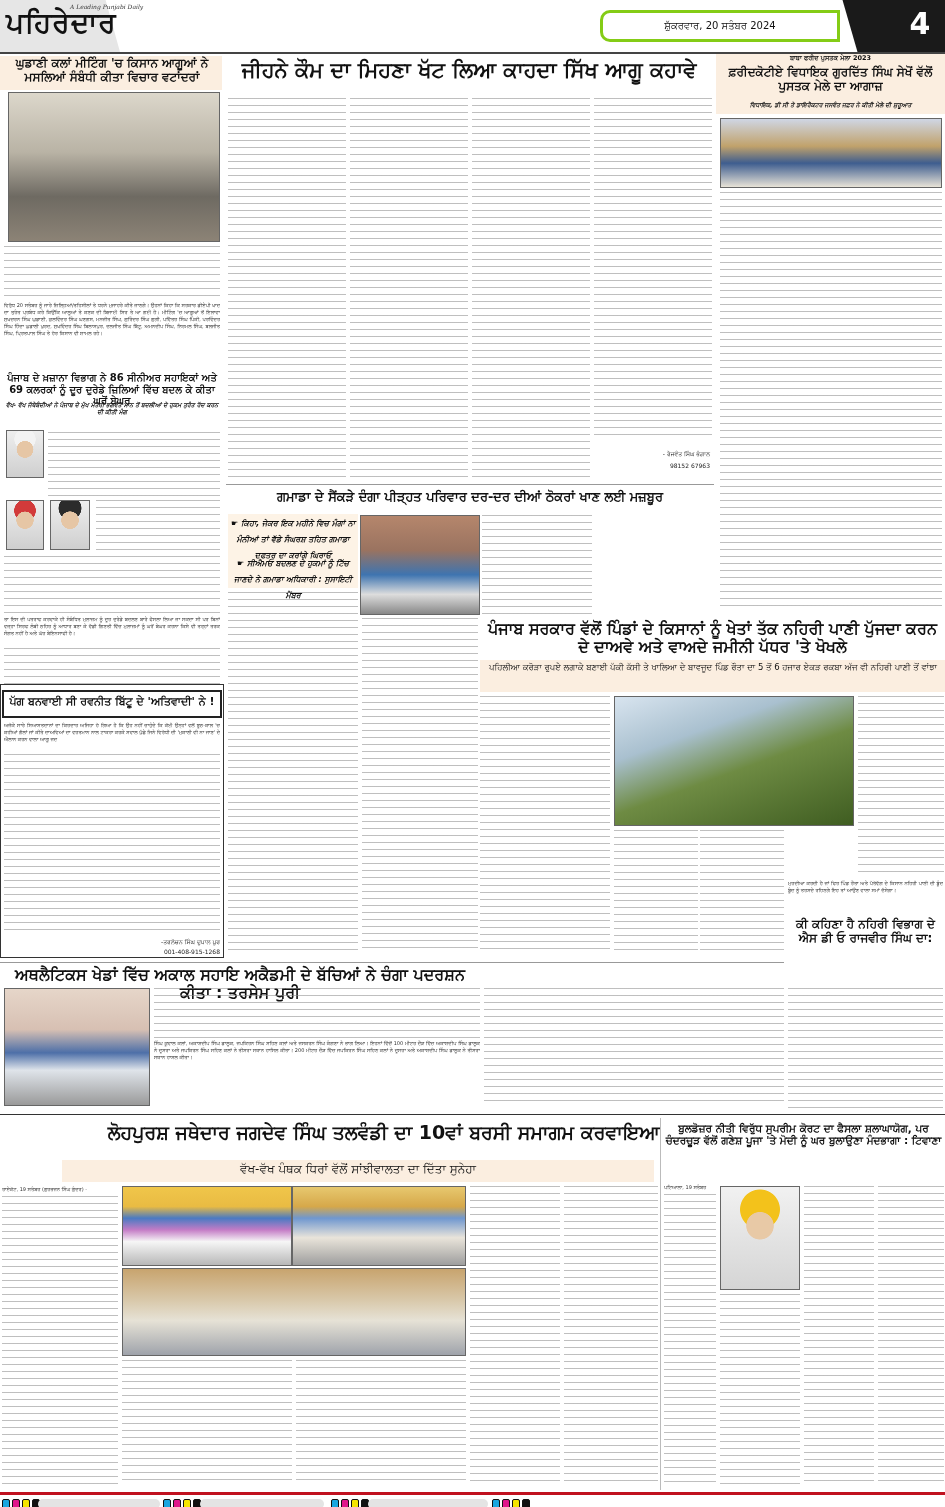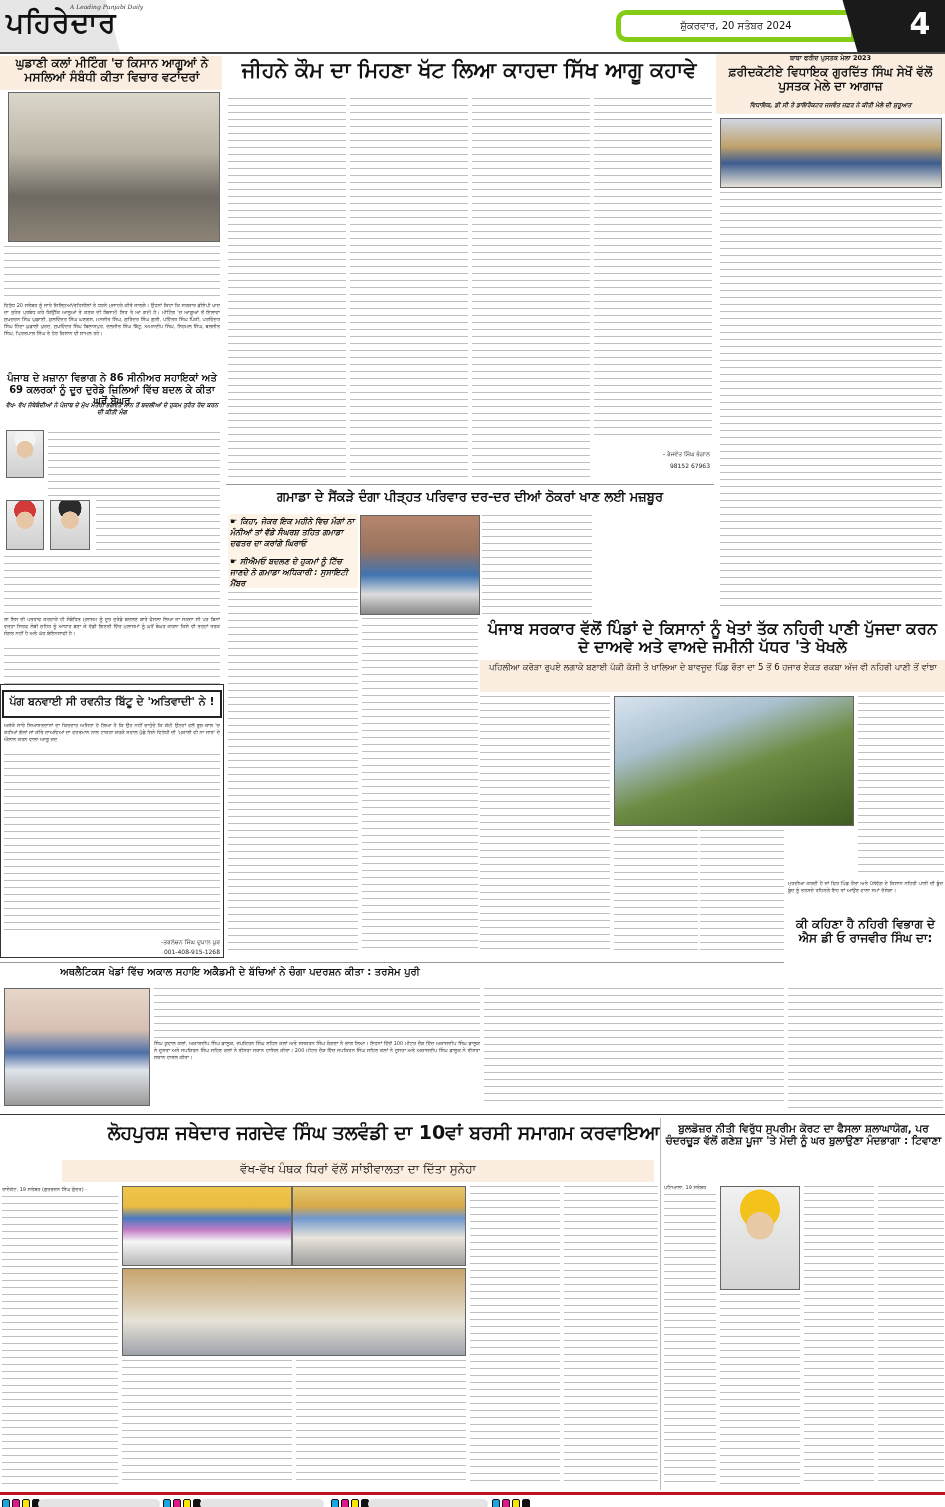--- a/index.html
+++ b/index.html
@@ -5,41 +5,41 @@
   * { box-sizing: border-box; margin: 0; padding: 0; }
   html, body { width: 945px; height: 1507px; background: #fff; overflow: hidden; }
   body { position: relative; font-family: "DejaVu Sans", sans-serif; color: #111; }
   .abs { position: absolute; }
 
   
   .masthead { left: 0; top: 0; width: 945px; height: 54px; background: #fff; border-bottom: 2px solid #444; }
   .logo-box { left: 0; top: 0; width: 120px; height: 52px; background: #e6e6e6; clip-path: polygon(0 0, 88% 0, 100% 100%, 0 100%); }
   .logo-text { left: 6px; top: 6px; font-family: "DejaVu Serif", serif; font-weight: bold; font-size: 28px; color: #111; letter-spacing: 1px; }
   .tagline { left: 70px; top: 3px; font-family: "DejaVu Serif", serif; font-style: italic; font-size: 6px; color: #333; }
-  .date-box { left: 600px; top: 10px; width: 240px; height: 32px; border: 5px solid #84cc16; border-radius: 10px 0 0 10px; display: flex; align-items: center; justify-content: center; font-size: 10px; color: #111; background: #fff; margin-left: 16px; }
+  .date-box { left: 600px; top: 10px; width: 240px; height: 32px; border: 3px solid #84cc16; border-radius: 10px 0 0 10px; display: flex; align-items: center; justify-content: center; font-size: 10px; color: #111; background: #fff; }
   .page-num-box { left: 820px; top: 0; width: 125px; height: 52px; background: #1a1a1a; clip-path: polygon(18% 0, 100% 0, 100% 100%, 30% 100%); }
   .page-num { left: 900px; top: 6px; width: 40px; font-size: 30px; font-weight: bold; color: #fff; text-align: center; }
 
   .hl { font-family: "DejaVu Sans", sans-serif; font-weight: bold; color: #111; text-align: center; line-height: 1.15; }
   .body-text { font-size: 5px; line-height: 7px; color: #333; text-align: justify; overflow: hidden; }
   .lines { background: repeating-linear-gradient(to bottom, #8a8a8a 0, #8a8a8a 1px, transparent 1px, transparent 7px); opacity: .55; }
   .photo { background: linear-gradient(135deg, #b9b1a4, #7b786f 50%, #a29a8a); border: 1px solid #666; }
   .photo.green { background: linear-gradient(160deg, #d8e4ef 0, #a9c0cf 30%, #6e8b43 55%, #3f5d21 100%); }
   .photo.crowd { background: linear-gradient(180deg, #c8a46e 0, #d8c7a8 35%, #e6e2d6 60%, #9fa3ab 100%); }
   .photo.portrait { background: radial-gradient(circle at 50% 38%, #e8c9a6 0 18%, transparent 19%), radial-gradient(circle at 50% 22%, #f3c21b 0 22%, transparent 23%), linear-gradient(#f1f1f1, #d5d5d5); }
   .photo.sports { background: linear-gradient(180deg, #e6d6c9 0, #d7c0b3 35%, #4d6fa8 55%, #dfe4ea 70%, #9a9a9a 100%); }
   .photo.mugshot { background: radial-gradient(circle at 50% 40%, #e6c6a5 0 25%, transparent 26%), radial-gradient(circle at 50% 20%, #d23a3a 0 25%, transparent 26%), linear-gradient(#eee, #cfcfcf); }
   .photo.mug2 { background: radial-gradient(circle at 50% 40%, #e6c6a5 0 25%, transparent 26%), radial-gradient(circle at 50% 15%, #2b2b2b 0 25%, transparent 26%), linear-gradient(#eee, #cfcfcf); }
   .photo.mug3 { background: radial-gradient(circle at 50% 40%, #e6c6a5 0 25%, transparent 26%), radial-gradient(circle at 50% 18%, #f3f3f3 0 25%, transparent 26%), linear-gradient(#eee, #cfcfcf); }
   .sub-bar { background: #fbeee0; }
   .vline { width: 1px; background: #bbb; }
   .hline { height: 1px; background: #999; }
 
   .sig { font-size: 6px; color: #222; text-align: right; }
-  .bullet { font-weight: bold; font-style: italic; font-size: 8px; line-height: 11px; text-align: left; color: #111; }
+  .bullet { font-weight: bold; font-style: italic; font-size: 8px; line-height: 16px; text-align: center; color: #111; }
 
   
   .regstrip { left: 0; top: 1492px; width: 945px; height: 15px; border-top: 3px solid #c0111f; background: #fff; }
   .regmarks { display: flex; gap: 2px; position: absolute; top: 4px; }
   .reg { width: 8px; height: 10px; border-radius: 2px; border: 1px solid #111; }
   .reg.c { background: #1aa6e0; } .reg.m { background: #e0168b; } .reg.y { background: #f6e600; } .reg.k { background: #111; }
   .regpill { position: absolute; top: 4px; height: 10px; border-radius: 6px; background: #e4e4e4; }
 </style>
 </head>
 <body>
@@ -109,21 +109,21 @@
 <div class="abs lines" style="left:788px;top:988px;width:155px;height:120px;"></div>
 
 <div class="abs sub-bar" style="left:716px;top:54px;width:229px;height:60px;"></div>
 <div class="abs hl" style="left:718px;top:55px;width:225px;font-size:6.5px;">ਬਾਬਾ ਫਰੀਦ ਪੁਸਤਕ ਮੇਲਾ 2023</div>
 <div class="abs hl" style="left:718px;top:66px;width:225px;font-size:12px;">ਫ਼ਰੀਦਕੋਟੀਏ ਵਿਧਾਇਕ ਗੁਰਦਿੱਤ ਸਿੰਘ ਸੇਖੋਂ ਵੱਲੋਂ ਪੁਸਤਕ ਮੇਲੇ ਦਾ ਆਗਾਜ਼</div>
 <div class="abs hl" style="left:718px;top:102px;width:225px;font-size:6px;font-style:italic;">ਵਿਧਾਇਕ, ਡੀ ਸੀ ਤੇ ਡਾਇਰੈਕਟਰ ਜਸਵੰਤ ਜਫ਼ਰ ਨੇ ਕੀਤੀ ਮੇਲੇ ਦੀ ਸ਼ੁਰੂਆਤ</div>
 <div class="abs photo" style="left:720px;top:118px;width:222px;height:70px;background:linear-gradient(180deg,#cfd6e4 0,#c1a26b 40%,#3e5d8f 65%,#e8e3d7 100%);"></div>
 <div class="abs lines" style="left:720px;top:192px;width:222px;height:420px;"></div>
 
 <div class="abs hline" style="left:0;top:962px;width:784px;"></div>
-<div class="abs hl" style="left:0;top:966px;width:480px;font-size:10px;">ਅਥਲੈਟਿਕਸ ਖੇਡਾਂ ਵਿੱਚ ਅਕਾਲ ਸਹਾਇ ਅਕੈਡਮੀ ਦੇ ਬੱਚਿਆਂ ਨੇ ਚੰਗਾ ਪਦਰਸ਼ਨ ਕੀਤਾ : ਤਰਸੇਮ ਪੁਰੀ</div>
+<div class="abs hl" style="left:0;top:966px;width:480px;font-size:16px;">ਅਥਲੈਟਿਕਸ ਖੇਡਾਂ ਵਿੱਚ ਅਕਾਲ ਸਹਾਇ ਅਕੈਡਮੀ ਦੇ ਬੱਚਿਆਂ ਨੇ ਚੰਗਾ ਪਦਰਸ਼ਨ ਕੀਤਾ : ਤਰਸੇਮ ਪੁਰੀ</div>
 <div class="abs photo sports" style="left:4px;top:988px;width:146px;height:118px;"></div>
 <div class="abs lines" style="left:154px;top:988px;width:326px;height:50px;"></div>
 <div class="abs body-text" style="left:154px;top:1040px;width:326px;height:66px;">ਸਿੰਘ ਕੂਵਾਲ ਕਲਾਂ, ਅਕਾਸ਼ਦੀਪ ਸਿੰਘ ਡਾਲੂਕ, ਜਪਕਿਰਨ ਸਿੰਘ ਸਹਿਣ ਕਲਾਂ ਅਤੇ ਜਸਕਰਨ ਸਿੰਘ ਕੰਗਣਾ ਨੇ ਭਾਗ ਲਿਆ। ਇਹਨਾਂ ਵਿੱਚੋਂ 100 ਮੀਟਰ ਦੌੜ ਵਿੱਚ ਅਕਾਸ਼ਦੀਪ ਸਿੰਘ ਡਾਲੂਕ ਨੇ ਦੂਸਰਾ ਅਤੇ ਜਪਕਿਰਨ ਸਿੰਘ ਸਹਿਣ ਕਲਾਂ ਨੇ ਤੀਸਰਾ ਸਥਾਨ ਹਾਸਿਲ ਕੀਤਾ। 200 ਮੀਟਰ ਦੌੜ ਵਿੱਚ ਜਪਕਿਰਨ ਸਿੰਘ ਸਹਿਣ ਕਲਾਂ ਨੇ ਦੂਸਰਾ ਅਤੇ ਅਕਾਸ਼ਦੀਪ ਸਿੰਘ ਡਾਲੂਕ ਨੇ ਤੀਸਰਾ ਸਥਾਨ ਹਾਸਲ ਕੀਤਾ।</div>
 <div class="abs lines" style="left:484px;top:988px;width:300px;height:118px;"></div>
 
 <div class="abs hline" style="left:0;top:1114px;width:945px;background:#333;"></div>
 <div class="abs hl" style="left:0;top:1122px;width:660px;font-size:19px;text-align:right;">ਲੋਹਪੁਰਸ਼ ਜਥੇਦਾਰ ਜਗਦੇਵ ਸਿੰਘ ਤਲਵੰਡੀ ਦਾ 10ਵਾਂ ਬਰਸੀ ਸਮਾਗਮ ਕਰਵਾਇਆ</div>
 <div class="abs sub-bar" style="left:62px;top:1160px;width:592px;height:22px;"></div>
 <div class="abs hl" style="left:62px;top:1163px;width:592px;font-size:12px;font-weight:normal;">ਵੱਖ-ਵੱਖ ਪੰਥਕ ਧਿਰਾਂ ਵੱਲੋਂ ਸਾਂਝੀਵਾਲਤਾ ਦਾ ਦਿੱਤਾ ਸੁਨੇਹਾ</div>
 <div class="abs body-text" style="left:2px;top:1186px;width:116px;height:10px;">ਰਾਏਕੋਟ, 19 ਸਤੰਬਰ (ਗੁਰਭਜਨ ਸਿੰਘ ਗੁੰਦਰ) -</div>

